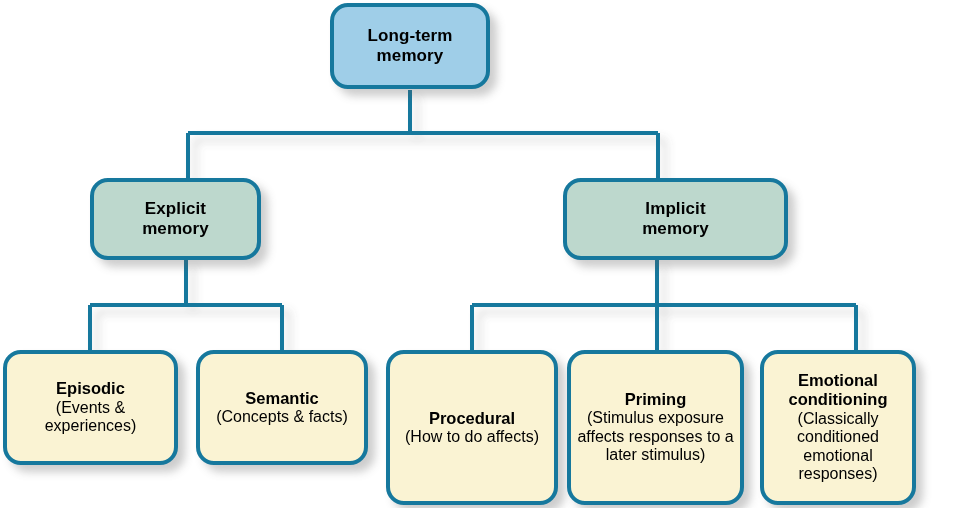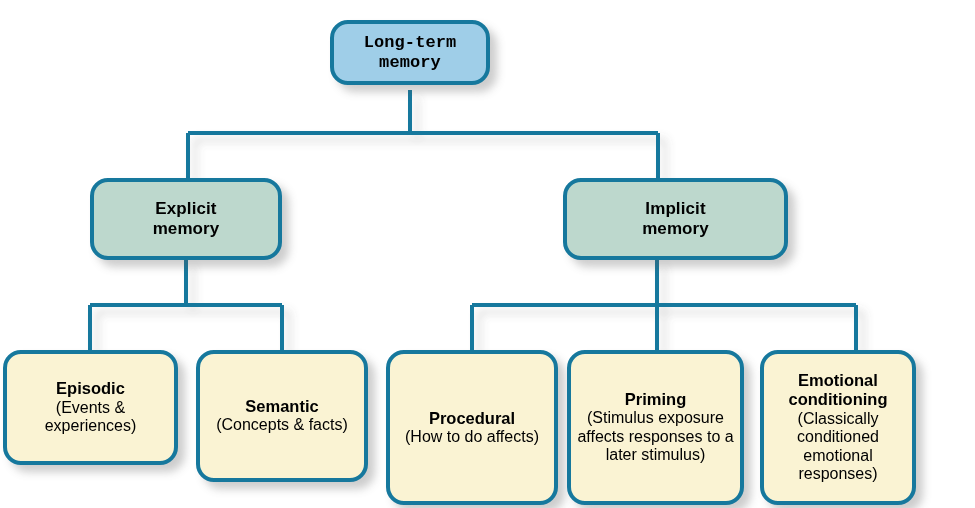--- a/index.html
+++ b/index.html
@@ -69,26 +69,26 @@
     letter-spacing: 0.1px;
   }
   .level-leaf {
     background: #FAF3D3;
     font-size: 16px;
   }
   .level-leaf .title { font-size: 16.5px; }
   .level-leaf .sub   { font-size: 16px; }
 
   
-  #node-root      { left: 330px; top: 20px;   width: 160px; height: 65px; font-family: Liberation Mono, monospace; }
-  #node-explicit  { left: 90px;  top: 178px; width: 192px; height: 82px; align-items: center; }
+  #node-root      { left: 330px; top: 3px;   width: 160px; height: 86px; }
+  #node-explicit  { left: 90px;  top: 178px; width: 171px; height: 82px; align-items: center; }
   #node-implicit  { left: 563px; top: 178px; width: 225px; height: 82px; }
 
   #node-episodic  { left: 3px;   top: 350px; width: 175px; height: 115px; }
-  #node-semantic  { left: 196px; top: 350px; width: 172px; height: 132px; }
+  #node-semantic  { left: 196px; top: 350px; width: 172px; height: 115px; }
   #node-procedural{ left: 386px; top: 350px; width: 172px; height: 155px; }
   #node-priming   { left: 567px; top: 350px; width: 177px; height: 155px; }
   #node-emotional { left: 760px; top: 350px; width: 156px; height: 155px; }
 </style>
 </head>
 <body>
 
 <div id="diagram">
 
   <svg id="connectors" viewBox="0 0 975 508" width="975" height="508" aria-hidden="true">

